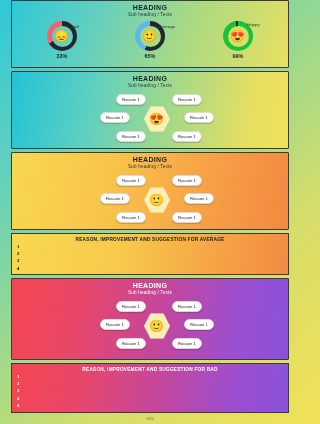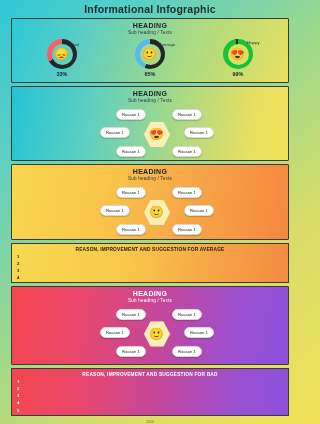--- a/index.html
+++ b/index.html
@@ -65,21 +65,20 @@
   .numlist{position:absolute;left:5px;top:11px;display:flex;flex-direction:column;gap:3px;}
   .numlist span{font-size:4.2px;font-weight:bold;color:#22201c;line-height:1;}
   .b2 .numlist span{color:#ffffff;}
   .footer{font-size:3.6px;color:#3a4a45;text-align:center;margin-top:1px;opacity:.7;}
 </style>
 </head>
 <body>
 
 <div class="page">
 
-  <div class="title">Informational Infographic</div>
 
   <div class="panel s1">
     <div class="s-head">HEADING</div>
     <div class="s-sub">Sub heading / Texts</div>
     <div class="donuts">
 
       <div class="donut-wrap d1">
         <div class="donut" style="background:conic-gradient(#23262b 0deg 240deg,#f4606e 240deg 360deg);">
           <div class="hole" style="background:#63cfbe;">😞</div>
         </div>

